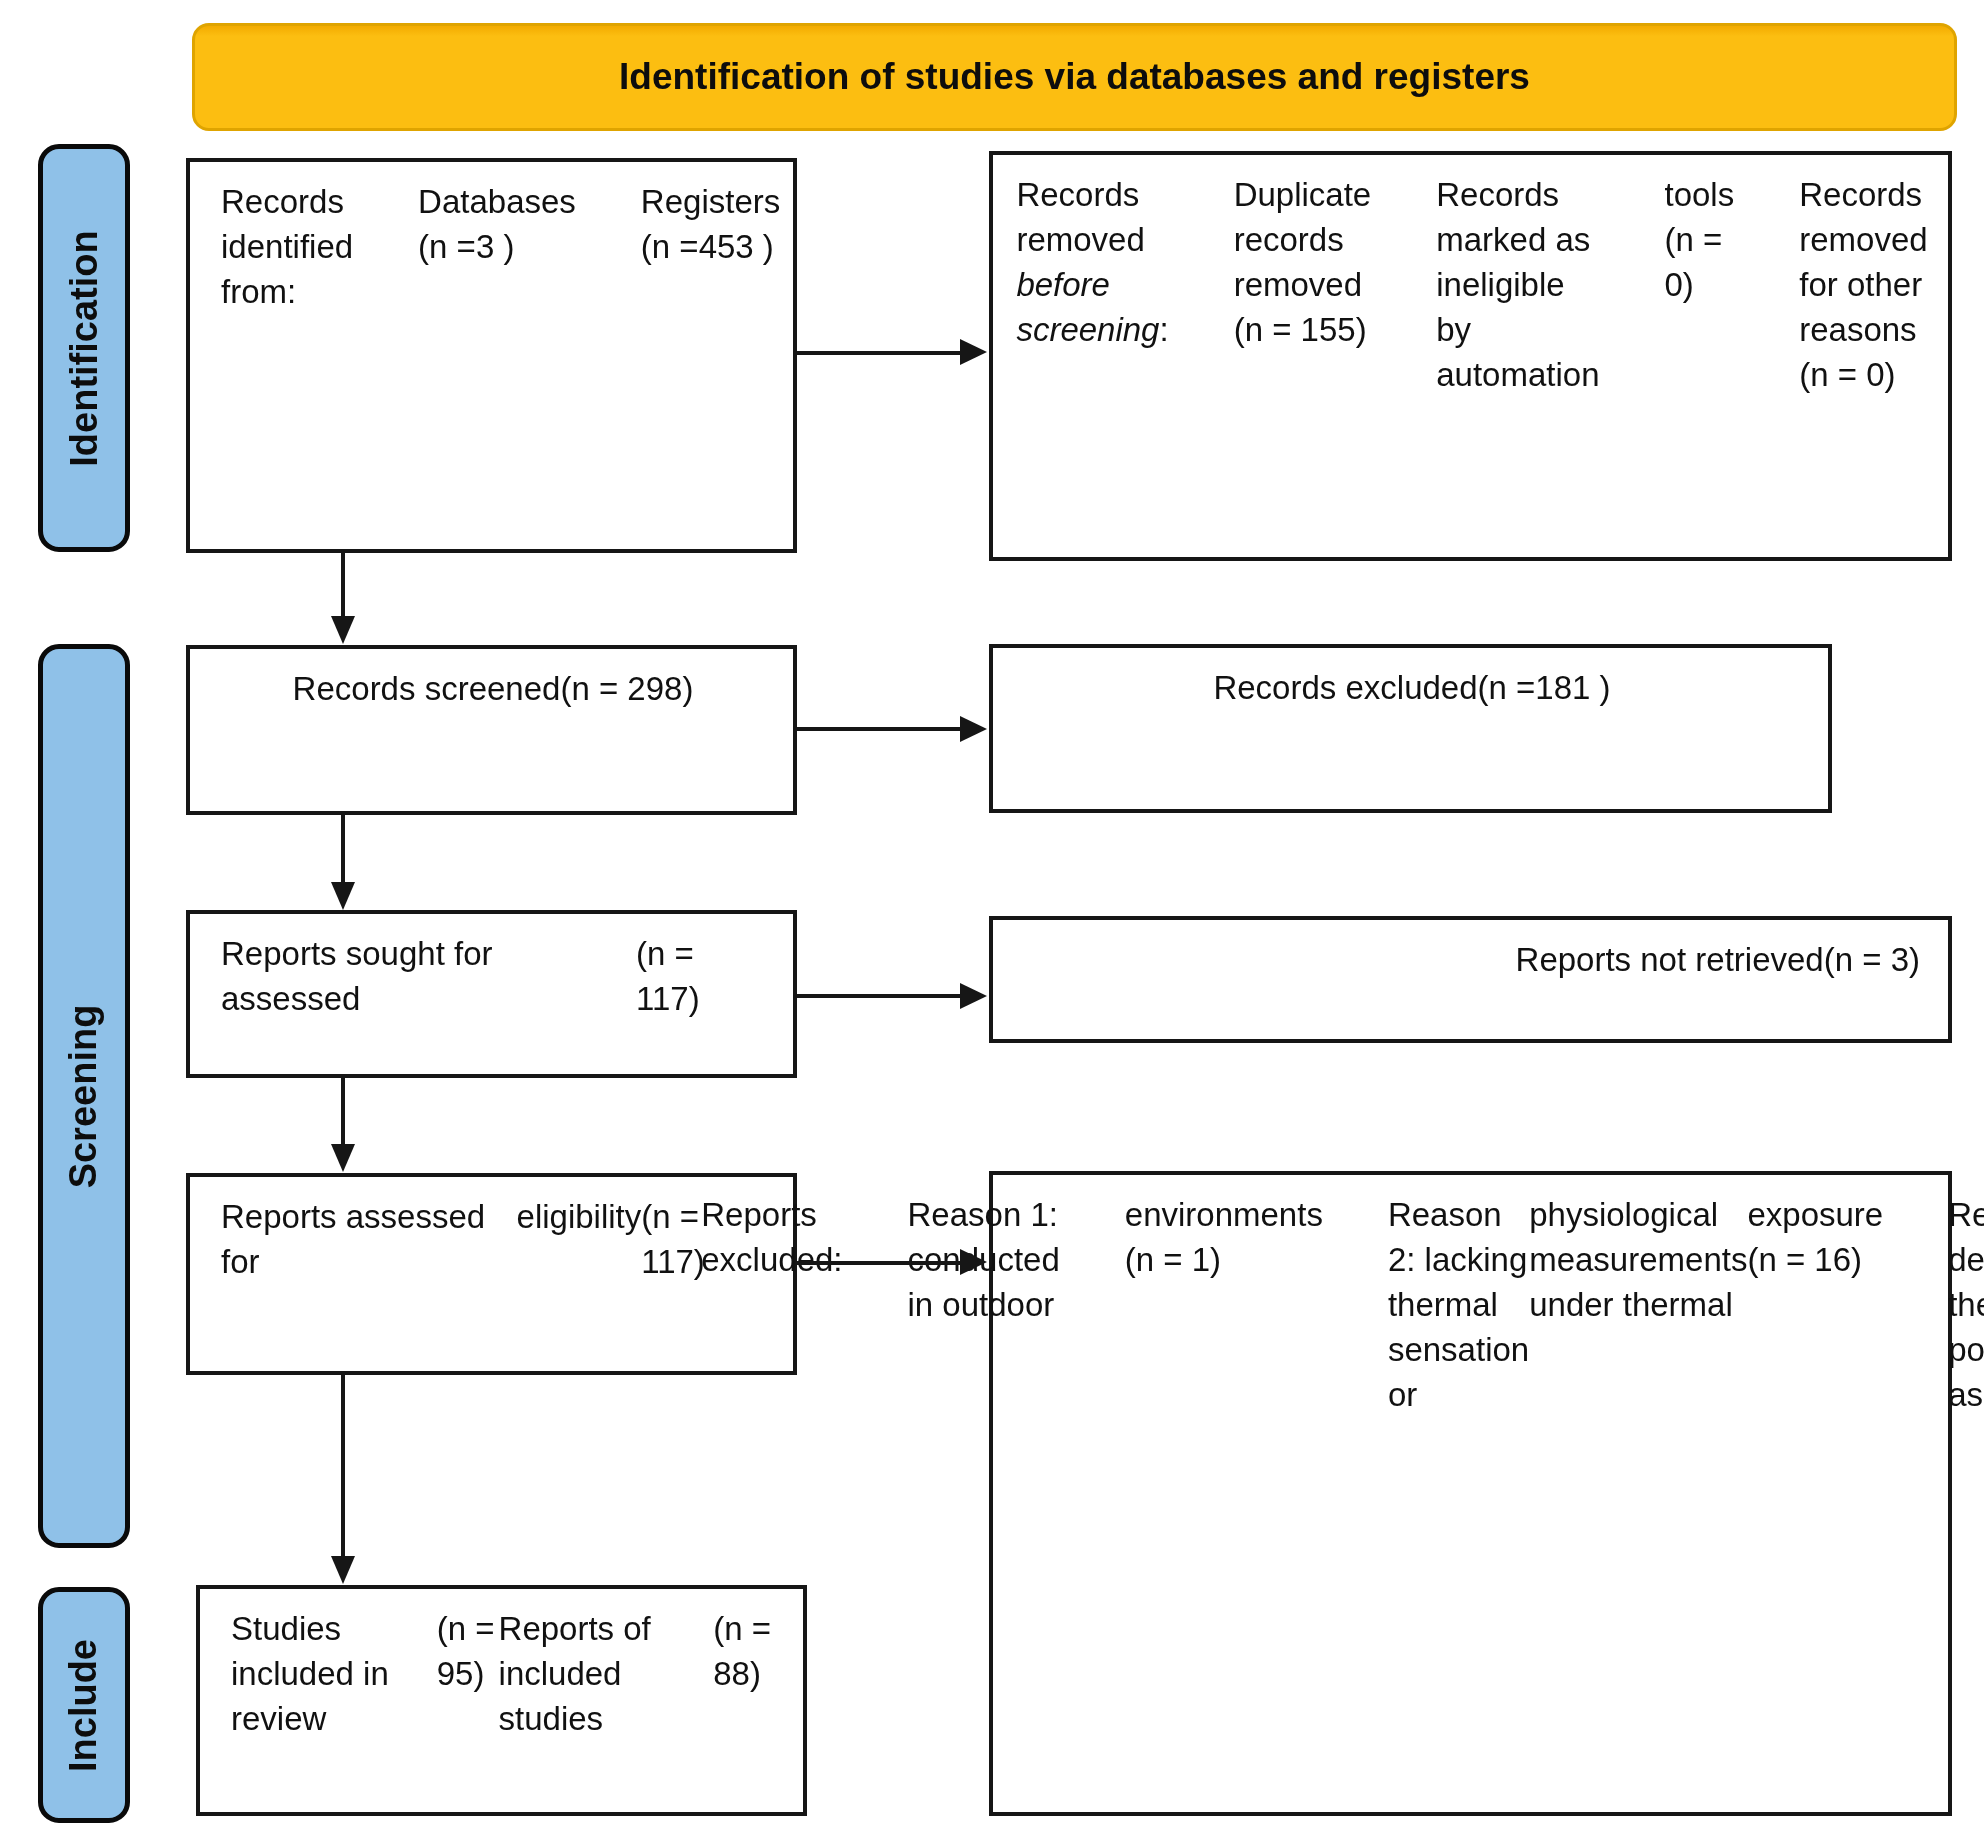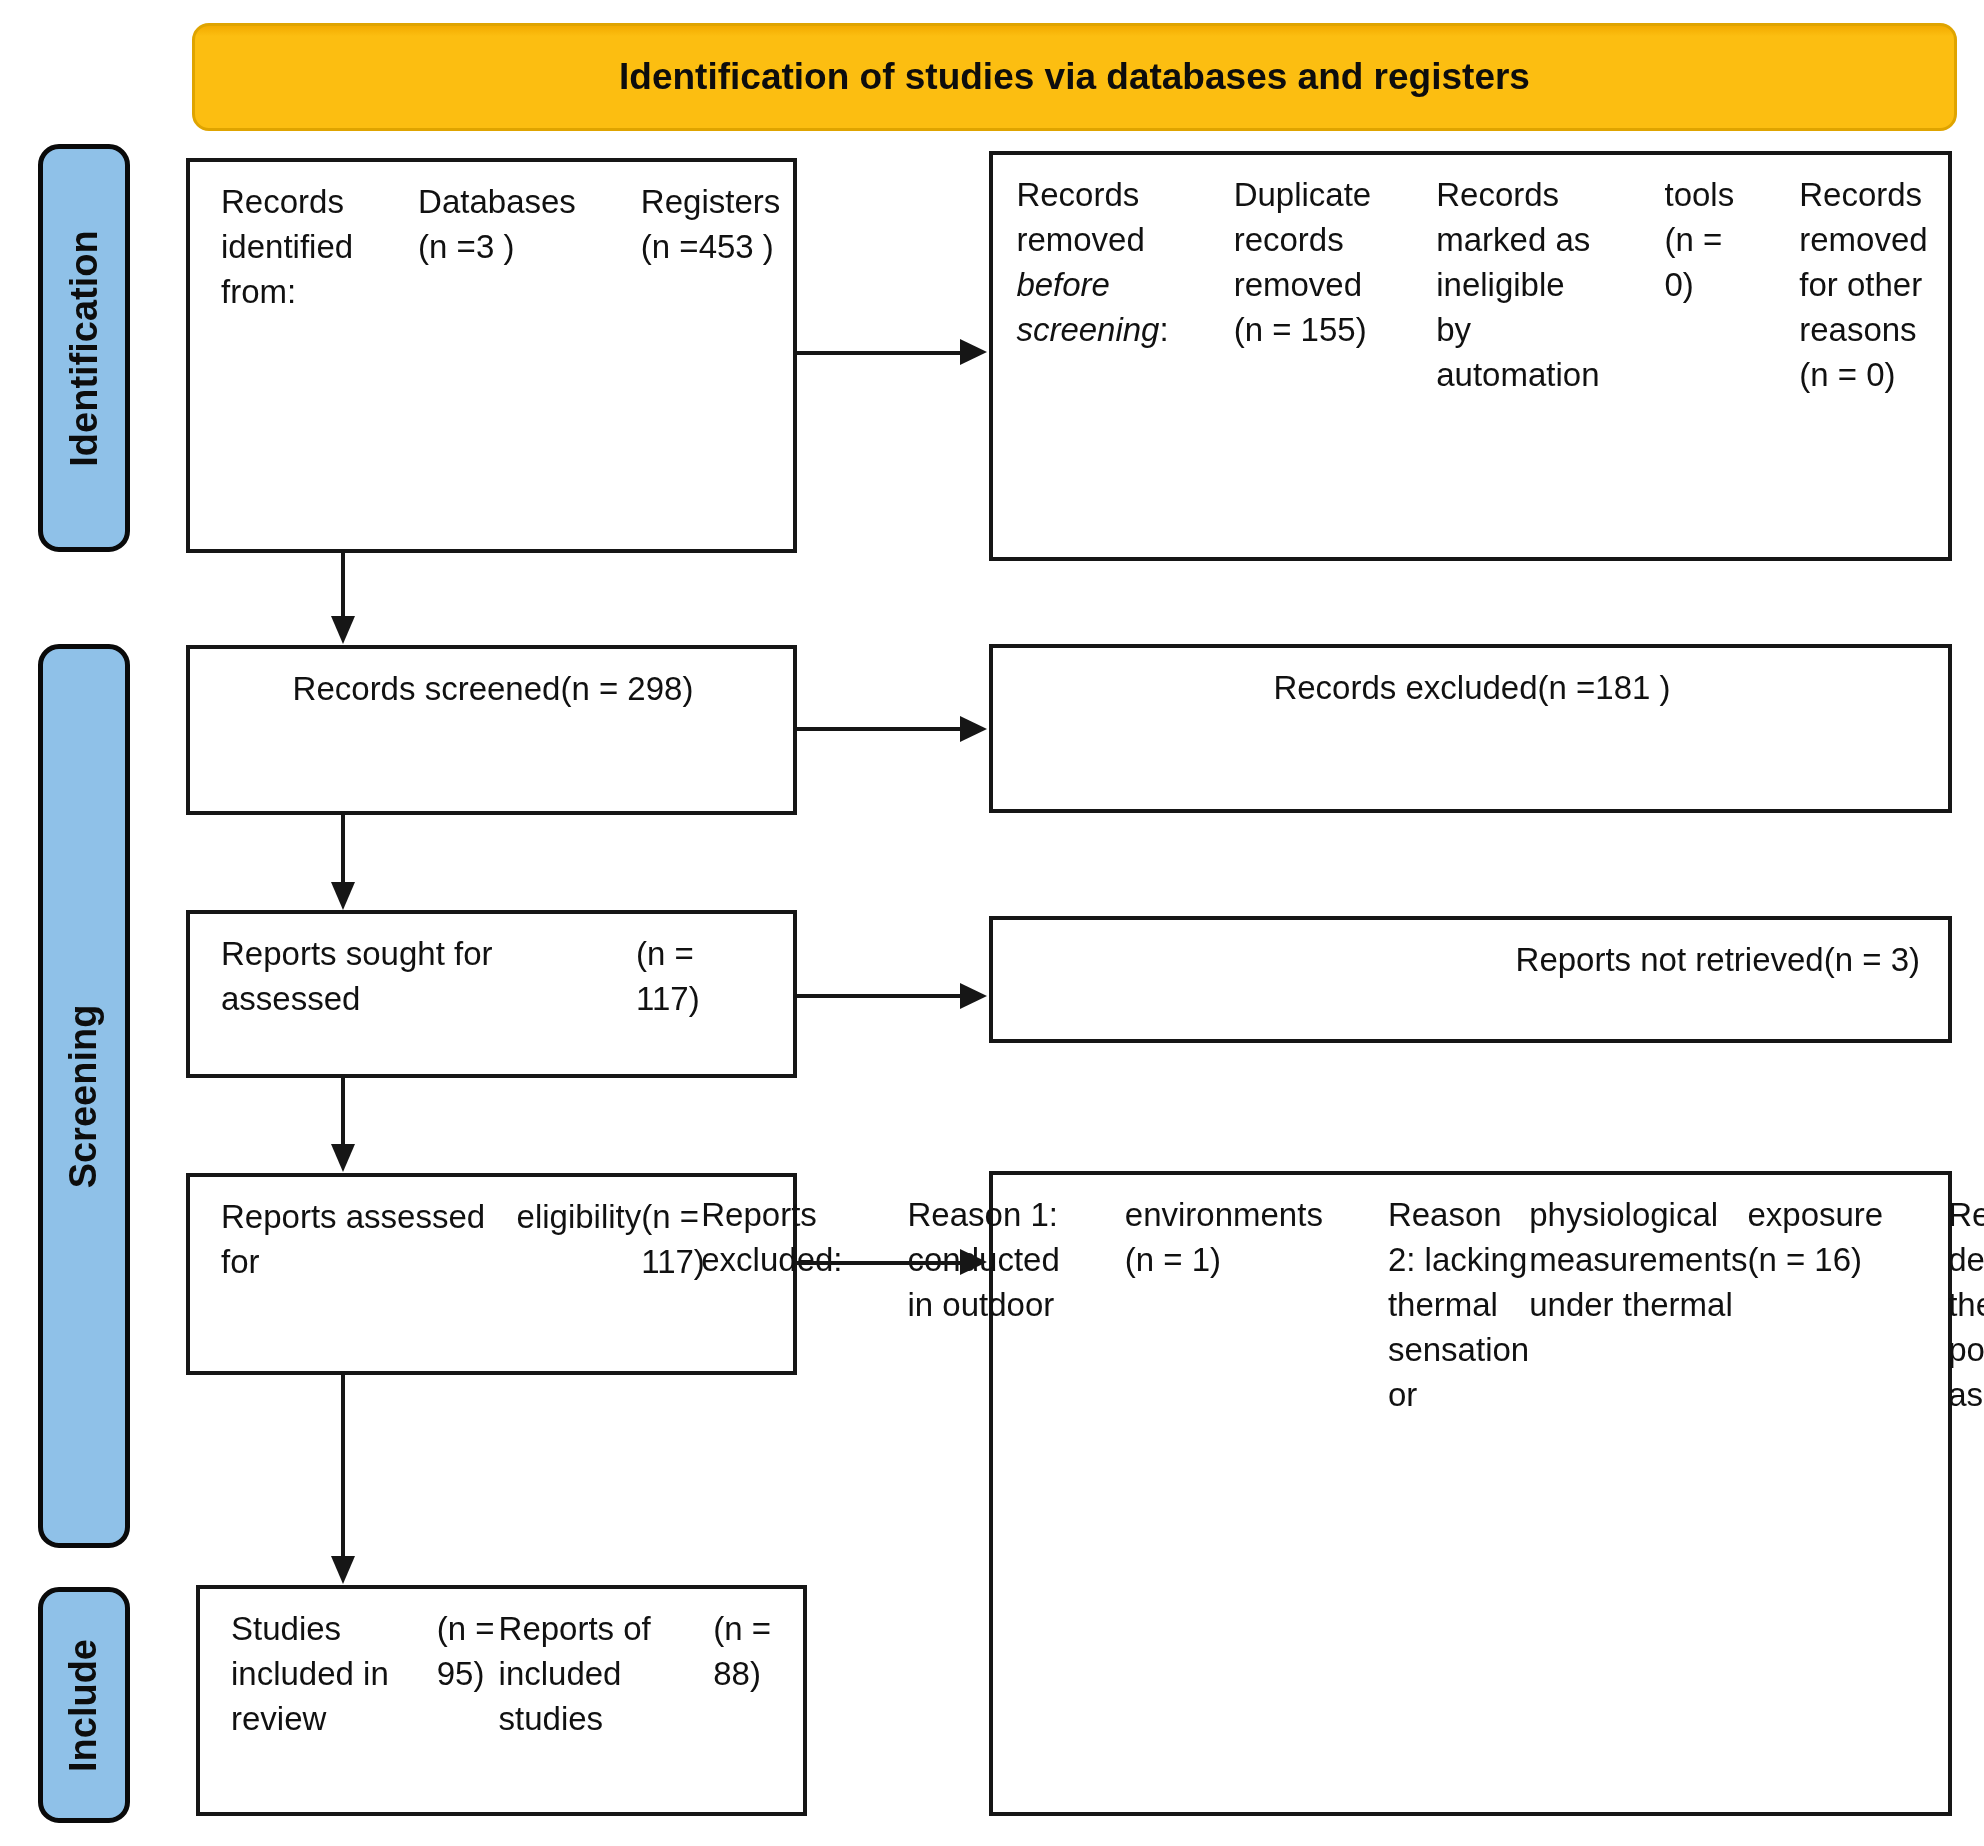--- a/index.html
+++ b/index.html
@@ -95,21 +95,21 @@
 </div>
 
 <div class="box" style="left:989px; top:151px; width:963px; height:410px;">
   <div class="line"><span>Records removed </span><span class="it">before screening</span><span>:</span></div>
   <div class="line ind">Duplicate records removed  (n = 155)</div>
   <div class="line ind">Records marked as ineligible by automation</div>
   <div class="line ind">tools (n = 0)</div>
   <div class="line ind">Records removed for other reasons (n = 0)</div>
 </div>
 
-<div class="box" style="left:989px; top:644px; width:963px; height:169px;">
+<div class="box" style="left:989px; top:644px; width:843px; height:169px;">
   <div class="line">Records excluded</div>
   <div class="line">(n =181 )</div>
 </div>
 
 <div class="box" style="left:989px; top:916px; width:963px; height:127px;justify-content:flex-end;">
   <div class="line">Reports not retrieved</div>
   <div class="line">(n = 3)</div>
 </div>
 
 <div class="box" style="left:989px; top:1171px; width:963px; height:645px; padding-bottom:50px;padding-left:8px;">

